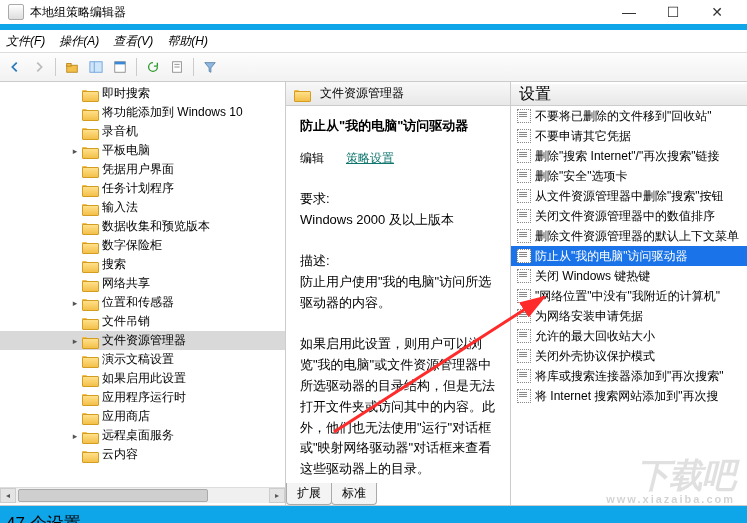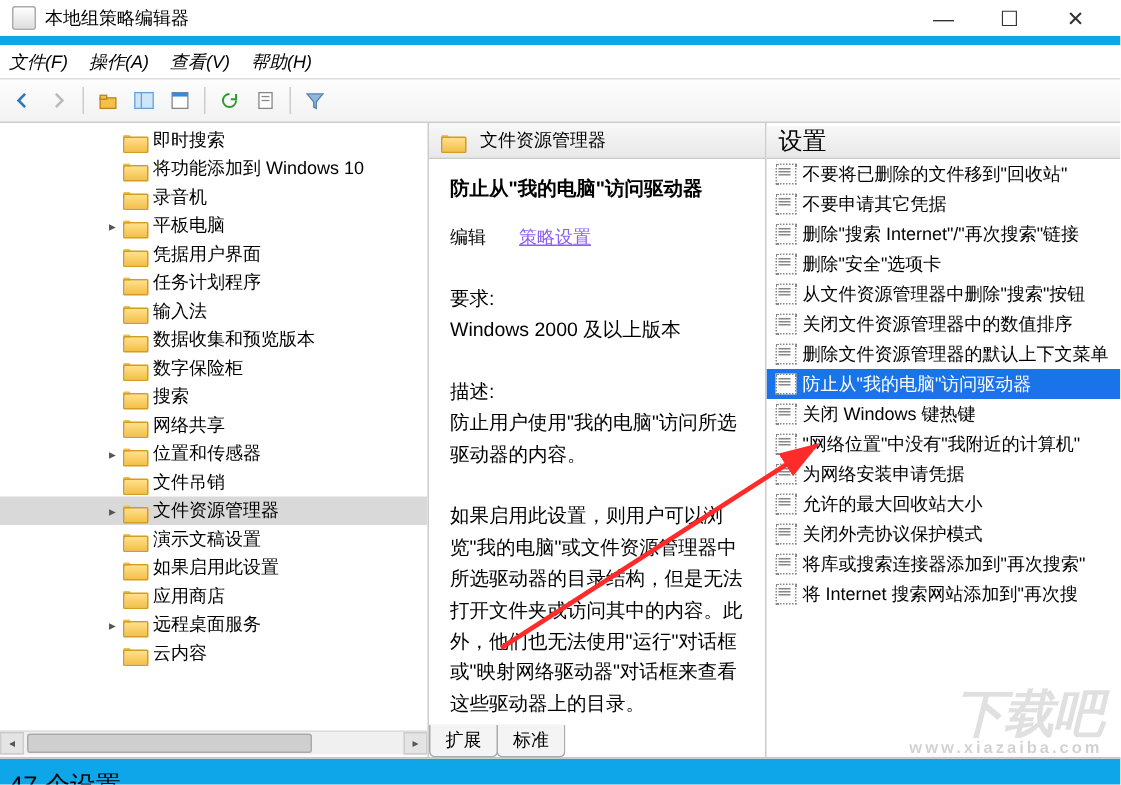--- a/index.html
+++ b/index.html
@@ -19,21 +19,21 @@
 .tree-item.sel { background:#d9d9d9; }
 .tree-item .exp { width:10px; text-align:center; font-size:9px; color:#555; margin-right:2px; }
 .fld { width:16px; height:12px; margin-right:4px; position:relative; }
 .fld::before { content:""; position:absolute; left:0; top:2px; width:5px; height:3px; background:#f3c04a; border-radius:1px 1px 0 0; }
 .fld::after { content:""; position:absolute; left:0; top:3px; width:15px; height:9px; background:linear-gradient(#ffe08a,#f3c04a); border:1px solid #d49c20; border-radius:1px; }
 .mid { flex:1; display:flex; flex-direction:column; border-right:1px solid #ccc; min-width:0; }
 .mid-head { height:24px; background:linear-gradient(#f8f8f8,#e8e8e8); border-bottom:1px solid #ccc; display:flex; align-items:center; padding:0 8px; gap:6px; }
 .mid-body { flex:1; overflow:auto; padding:10px 14px; font-size:13px; line-height:1.6; }
 .mid-body h3 { font-size:13px; font-weight:bold; margin-bottom:12px; }
 .mid-body .lbl { font-size:12px; }
-.mid-body a { color:#8b5cf6; text-decoration:underline;padding-left:22px; }
+.mid-body a { color:#0f766e; text-decoration:underline;padding-left:22px; }
 .tabs { height:22px; display:flex; align-items:flex-end; padding-left:0; gap:-1px; font-size:12px; }
 .tab { padding:2px 10px; border:1px solid #aaa; border-top:none; background:#f4f4f4; border-radius:0 0 4px 4px; cursor:default; }
 .tab + .tab { margin-left:-1px; }
 .right { width:236px; overflow:auto; padding:2px 0; position:relative; }
 .colhead { height:22px; background:linear-gradient(#f8f8f8,#e8e8e8); border-bottom:1px solid #ccc; padding:0 8px; display:flex; align-items:center; font-size:16px; }
 .setting { display:flex; align-items:center; height:20px; padding:0 4px 0 6px; white-space:nowrap; overflow:hidden; text-overflow:ellipsis; font-size:12px; }
 .setting.sel { background:#1a73e8; color:#fff; }
 .sicon { width:14px; height:14px; margin-right:4px; position:relative; flex-shrink:0; }
 .sicon::before { content:""; position:absolute; inset:0; border:1px dotted #888; background:#fdfdfd; }
 .sicon::after { content:""; position:absolute; left:2px; top:3px; width:8px; height:1px; background:#888; box-shadow:0 2px 0 #888,0 4px 0 #888; }
@@ -200,20 +200,25 @@
             <span>演示文稿设置</span>
           </div>
           <div class="tree-item">
             <span class="exp"></span>
             <span class="fld"></span>
             <span>如果启用此设置</span>
           </div>
           <div class="tree-item">
             <span class="exp"></span>
             <span class="fld"></span>
+            <span>应用程序运行时</span>
+          </div>
+          <div class="tree-item">
+            <span class="exp"></span>
+            <span class="fld"></span>
             <span>应用商店</span>
           </div>
           <div class="tree-item">
             <span class="exp">▸</span>
             <span class="fld"></span>
             <span>远程桌面服务</span>
           </div>
           <div class="tree-item">
             <span class="exp"></span>
             <span class="fld"></span>

